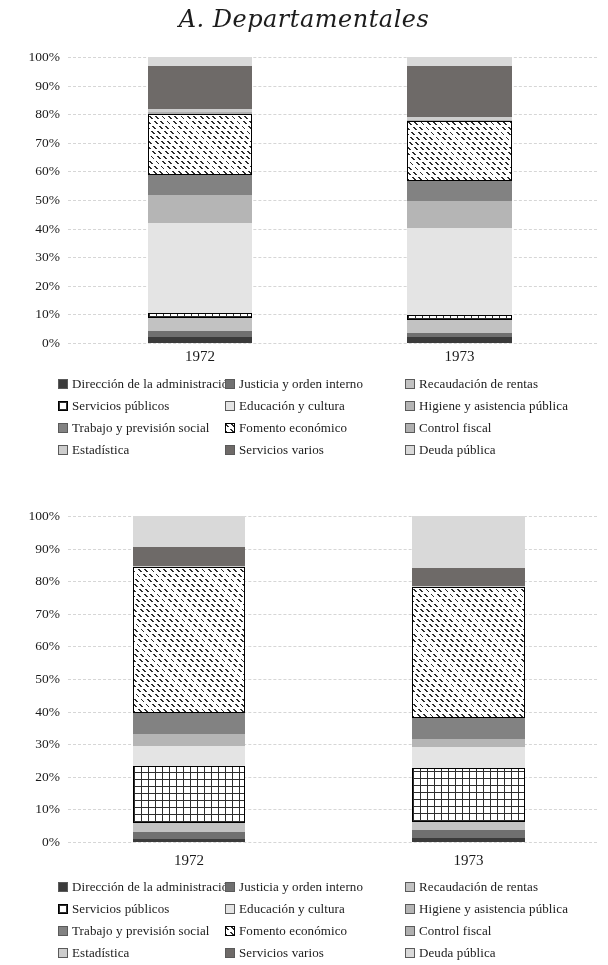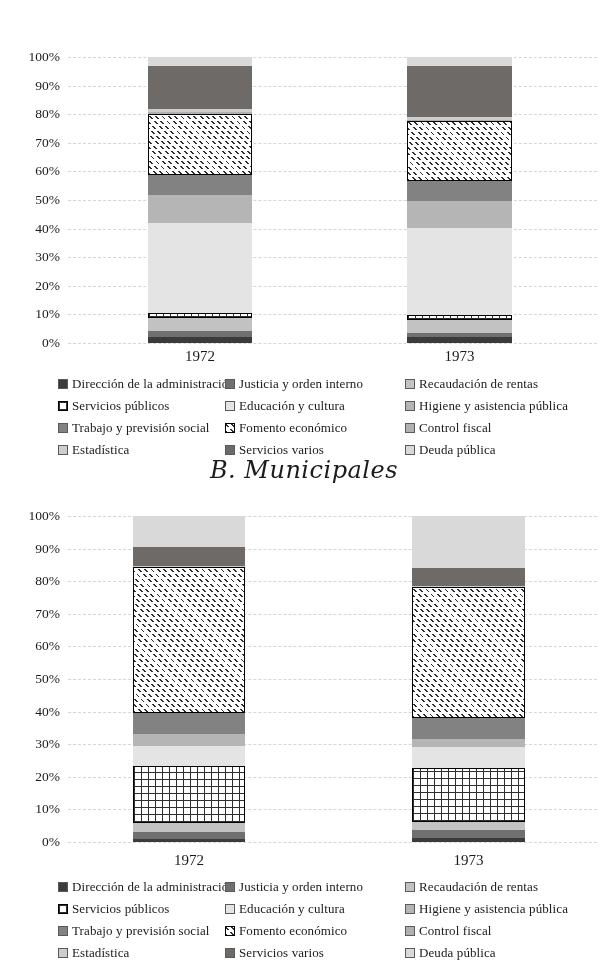--- a/index.html
+++ b/index.html
@@ -29,20 +29,21 @@
   .swatch { width:10px; height:10px; flex:0 0 10px; margin-right:4px;
             border:1px solid #5a5a5a; box-sizing:border-box; }
   .swatch.pat-diag, .swatch.pat-grid { border-color:#000; }
   .legend-label { font-size:13px; white-space:nowrap; letter-spacing:0.1px; }
 </style>
 </head>
 <body>
 
 <div id="page">
   <div class="chart-group" id="chart-0">
+    <div class="chart-title" style="top: 4px;">A. Departamentales</div>
     <div class="plot" style="left: 68px; top: 57px; width: 529px; height: 286px;">
         <div class="gridline" style="top: 0px;"></div>
         <div class="gridline" style="top: 28.6px;"></div>
         <div class="gridline" style="top: 57.2px;"></div>
         <div class="gridline" style="top: 85.8px;"></div>
         <div class="gridline" style="top: 114.4px;"></div>
         <div class="gridline" style="top: 143px;"></div>
         <div class="gridline" style="top: 171.6px;"></div>
         <div class="gridline" style="top: 200.2px;"></div>
         <div class="gridline" style="top: 228.8px;"></div>
@@ -133,21 +134,20 @@
       <div class="legend-item" style="left: 225px; top: 440px;">
         <span class="swatch" style="background: rgb(110, 106, 104);"></span>
         <span class="legend-label">Servicios varios</span>
       </div>
       <div class="legend-item" style="left: 405px; top: 440px;">
         <span class="swatch" style="background: rgb(217, 217, 217);"></span>
         <span class="legend-label">Deuda pública</span>
       </div>
     </div>
   <div class="chart-group" id="chart-1">
-    <div class="chart-title" style="top: 455px;">B. Municipales</div>
     <div class="plot" style="left: 68px; top: 516px; width: 529px; height: 326px;">
         <div class="gridline" style="top: 0px;"></div>
         <div class="gridline" style="top: 32.6px;"></div>
         <div class="gridline" style="top: 65.2px;"></div>
         <div class="gridline" style="top: 97.8px;"></div>
         <div class="gridline" style="top: 130.4px;"></div>
         <div class="gridline" style="top: 163px;"></div>
         <div class="gridline" style="top: 195.6px;"></div>
         <div class="gridline" style="top: 228.2px;"></div>
         <div class="gridline" style="top: 260.8px;"></div>

